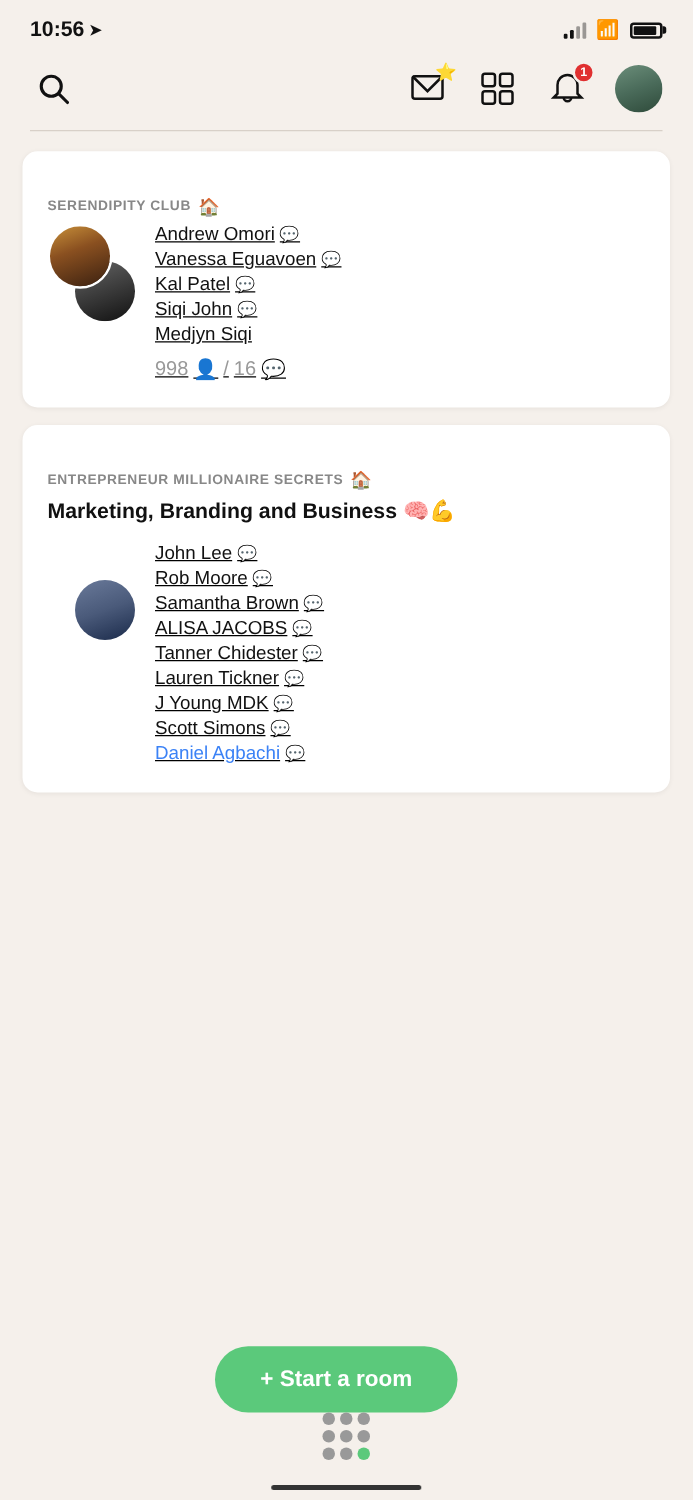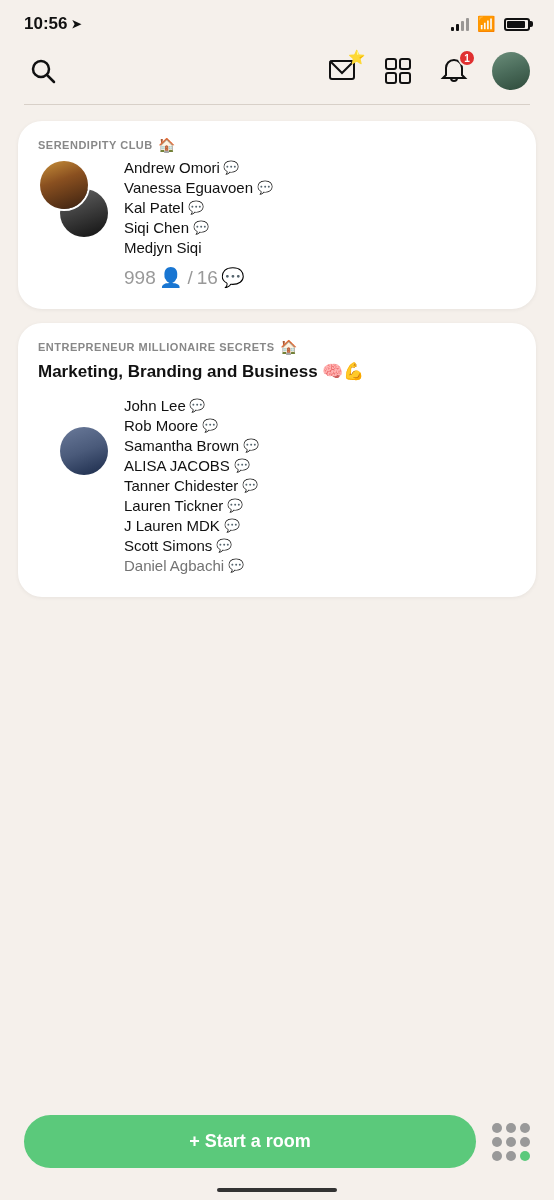--- a/index.html
+++ b/index.html
@@ -132,22 +132,22 @@
     .main-content {
       padding: 16px 18px;
       display: flex;
       flex-direction: column;
       gap: 14px;
     }
 
     
     .room-card {
       background: white;
-      border-radius: 24px;
-      padding: 16px 20px 20px;
+      border-radius: 12px;
+      padding: 36px 20px 20px;
       box-shadow: 0 1px 4px rgba(0,0,0,0.06);
     }
     .room-club-header {
       display: flex;
       align-items: center;
       gap: 6px;
       margin-bottom: 6px;
     }
     .club-name {
       font-size: 11px;
@@ -203,20 +203,21 @@
       display: flex; align-items: center; justify-content: center;
       color: white; font-weight: 900; font-size: 9px; letter-spacing: -0.5px;
     }
     .av-man-inner {
       width: 100%; height: 100%;
       background: linear-gradient(160deg, #6a7a9a 0%, #4a5a7a 50%, #1a2a4a 100%);
     }
 
     .speakers-list {
       flex: 1;
+      text-decoration: underline;
     }
     .speaker-row {
       display: flex;
       align-items: center;
       gap: 4px;
       margin-bottom: 3px;
     }
     .speaker-name {
       font-size: 15px;
       font-weight: 500;
@@ -225,33 +226,34 @@
     .chat-bubble-icon {
       font-size: 13px;
       color: #999;
     }
     .room-stats {
       margin-top: 10px;
       display: flex;
       align-items: center;
       gap: 4px;
       color: #999;
-      font-size: 19px;
+      font-size: 16px;
     }
 
     
     .bottom-bar {
       position: fixed;
       bottom: 0; left: 0; right: 0;
       width: 554px;
       padding: 16px 24px 32px;
       background: #f5f0eb;
       display: flex;
       align-items: center;
       justify-content: flex-start;
+      flex-direction: column;
     }
     .start-room-btn {
       background: #5bc97b;
       color: white;
       border: none;
       border-radius: 50px;
       padding: 16px 36px;
       font-size: 18px;
       font-weight: 700;
       cursor: pointer;
@@ -374,21 +376,21 @@
         </div>
         <div class="speaker-row">
           <span class="speaker-name">Vanessa Eguavoen</span>
           <span class="chat-bubble-icon">💬</span>
         </div>
         <div class="speaker-row">
           <span class="speaker-name">Kal Patel</span>
           <span class="chat-bubble-icon">💬</span>
         </div>
         <div class="speaker-row">
-          <span class="speaker-name">Siqi Chen</span>
+          <span class="speaker-name">Siqi John</span>
           <span class="chat-bubble-icon">💬</span>
         </div>
         <div class="speaker-row">
           <span class="speaker-name">Medjyn Siqi</span>
         </div>
         <div class="room-stats">
           <span>998</span>
           <span>👤</span>
           <span>/</span>
           <span>16</span>
@@ -429,29 +431,29 @@
         </div>
         <div class="speaker-row">
           <span class="speaker-name">Tanner Chidester</span>
           <span class="chat-bubble-icon">💬</span>
         </div>
         <div class="speaker-row">
           <span class="speaker-name">Lauren Tickner</span>
           <span class="chat-bubble-icon">💬</span>
         </div>
         <div class="speaker-row">
-          <span class="speaker-name">J Lauren MDK</span>
+          <span class="speaker-name">J Young MDK</span>
           <span class="chat-bubble-icon">💬</span>
         </div>
         <div class="speaker-row">
           <span class="speaker-name">Scott Simons</span>
           <span class="chat-bubble-icon">💬</span>
         </div>
         <div class="speaker-row">
-          <span class="speaker-name" style="color:#737373;">Daniel Agbachi</span>
+          <span class="speaker-name" style="color:#3b82f6;">Daniel Agbachi</span>
           <span class="chat-bubble-icon">💬</span>
         </div>
       </div>
     </div>
   </div>
 
   <div class="scroll-spacer"></div>
 </div>
 
 <div class="bottom-bar">

